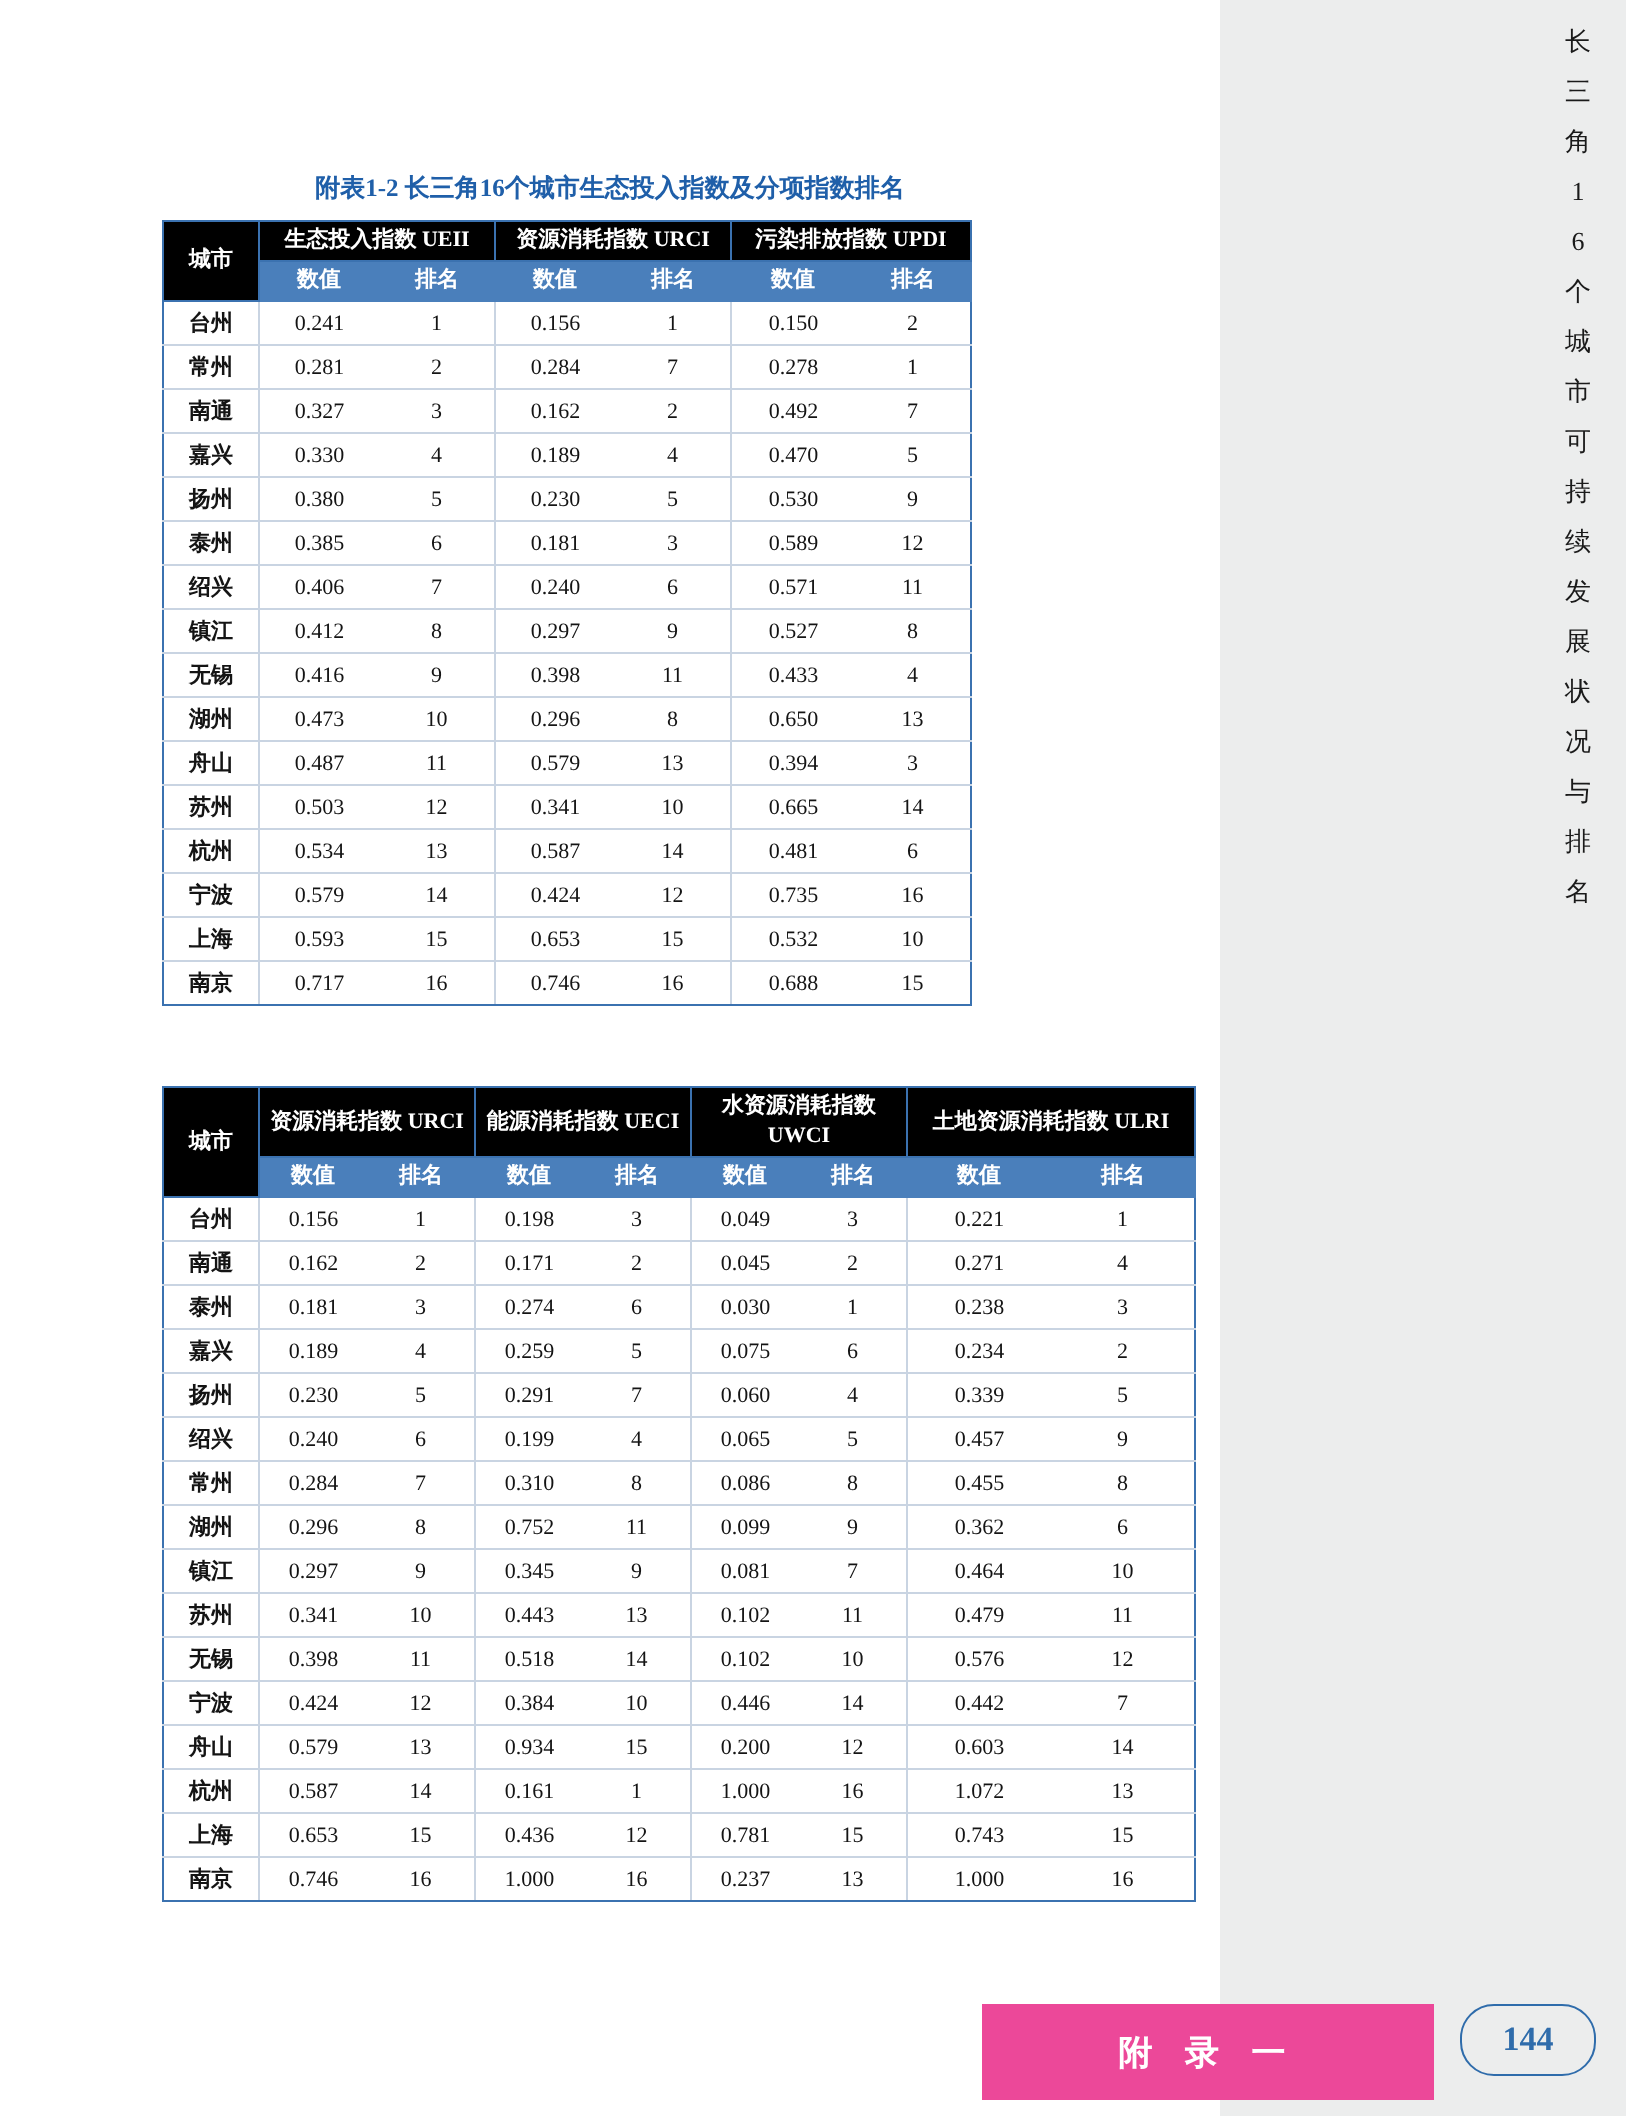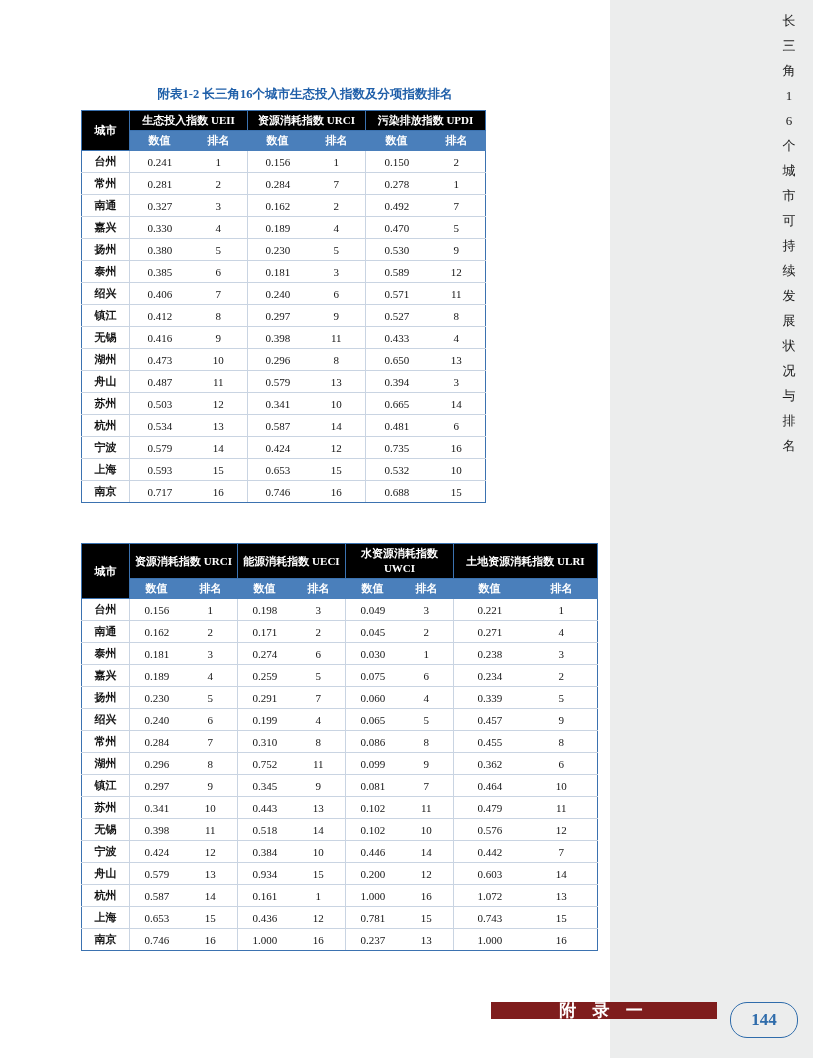--- a/index.html
+++ b/index.html
@@ -81,22 +81,22 @@
   tbody tr:last-child td { border-bottom:1px solid #3b72b0; }
   .tbl-outer {
     border-left:1px solid #3b72b0;
     border-right:1px solid #3b72b0;
   }
   td.sep { border-right:1px solid #c9d4e2; }
 
   
   .footer-bar {
     position:absolute; left:491px; top:1002px;
-    width:226px; height:17px;
-    background:#7f1d1d;
+    width:226px; height:48px;
+    background:#ec4899;
     color:#ffffff;
     font-family:"Liberation Serif", serif;
     font-size:17px;
     font-weight:bold;
     letter-spacing:6px;
     display:flex; align-items:center; justify-content:center;
   }
   .page-num {
     position:absolute; left:730px; top:1002px;
     width:66px; height:34px;

